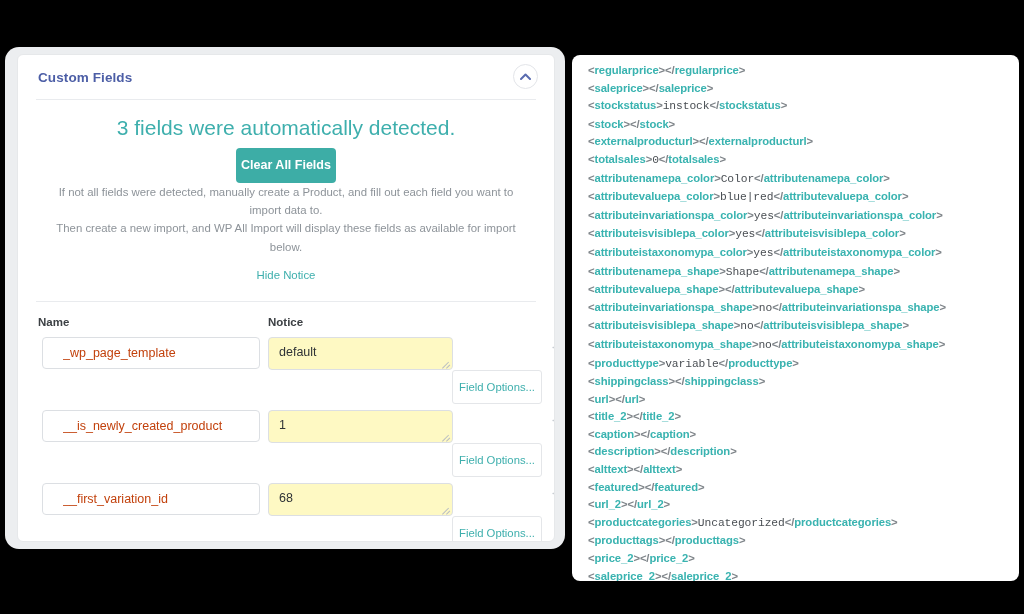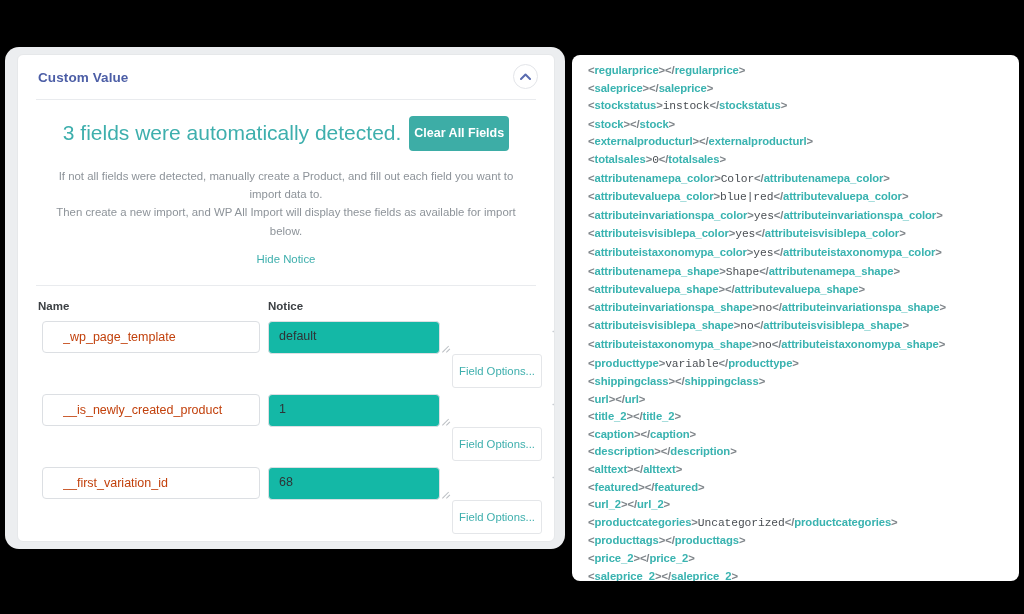--- a/index.html
+++ b/index.html
@@ -71,21 +71,21 @@
   
   .notice {
     padding: 16px 22px 6px 22px;
     text-align: center;
   }
   .detected-row {
     display: flex;
     align-items: center;
     justify-content: center;
     gap: 8px;
-    margin-bottom: 16px;
+    flex-direction: column;
   }
   .detected-text {
     font-size: 21px;
     font-weight: 300;
     color: #3eafad;
     white-space: nowrap;
   }
   .clear-btn {
     background: #3dada6;
     color: #ffffff;
@@ -149,24 +149,24 @@
     background: #fff;
     font-size: 12.5px;
     color: #c2410c;
     padding: 0 20px;
     font-family: "Liberation Sans", sans-serif;
     outline: none;
   }
   .field-row .value-box {
     position: absolute;
     left: 230px; top: 0;
-    width: 172px; height: 33px;
+    width: 185px; height: 33px;
     border: 1px solid #dcdfe3;
     border-radius: 4px;
-    background: #14b8a6;
+    background: #fef9c3;
     font-size: 12.5px;
     color: #2f3336;
     padding: 6px 10px;
     font-family: "Liberation Sans", sans-serif;
     resize: none;
     outline: none;
     overflow: hidden;
     line-height: 1.35;
   }
   .grip {
@@ -230,21 +230,21 @@
 </style>
 </head>
 <body>
 
 <div id="stage">
 
   <div class="left-shell">
     <div class="left-card">
 
       <div class="card-header">
-        <span class="card-title">Custom Value</span>
+        <span class="card-title">Custom Fields</span>
         <div class="collapse-btn">
           <span>
             <svg width="11" height="7" viewBox="0 0 11 7">
               <path d="M1 6 L5.5 1.5 L10 6" fill="none" stroke="#5a6cb0" stroke-width="2" stroke-linecap="round" stroke-linejoin="round"></path>
             </svg>
           </span>
         </div>
       </div>
 
       <div class="hr"></div>

